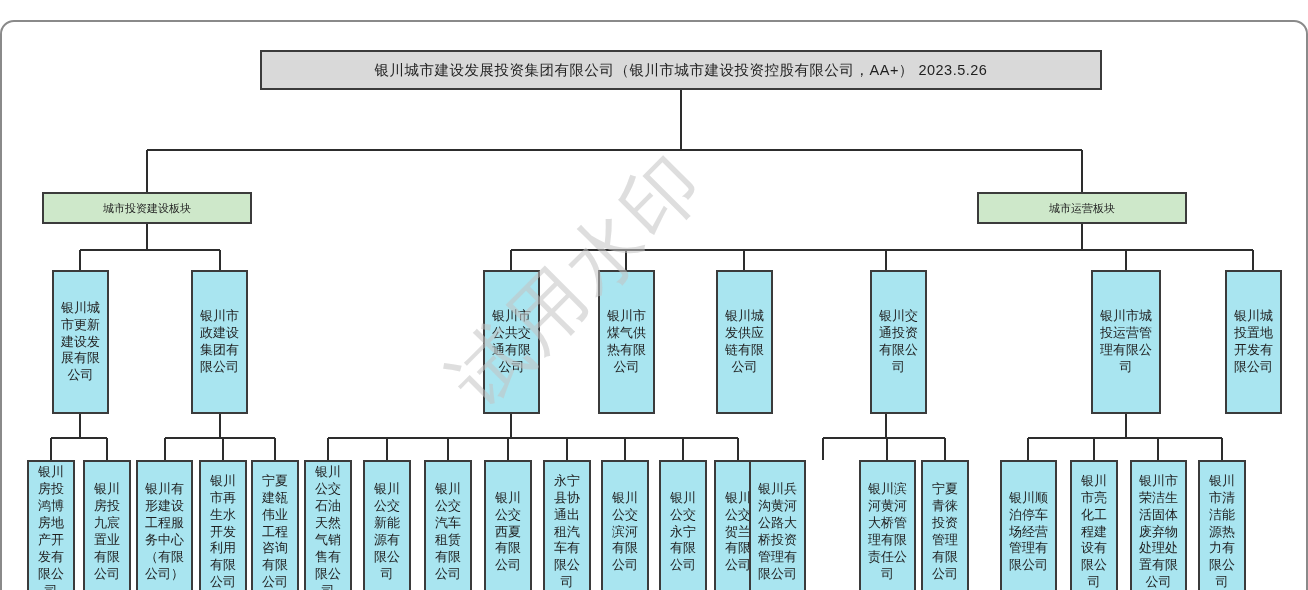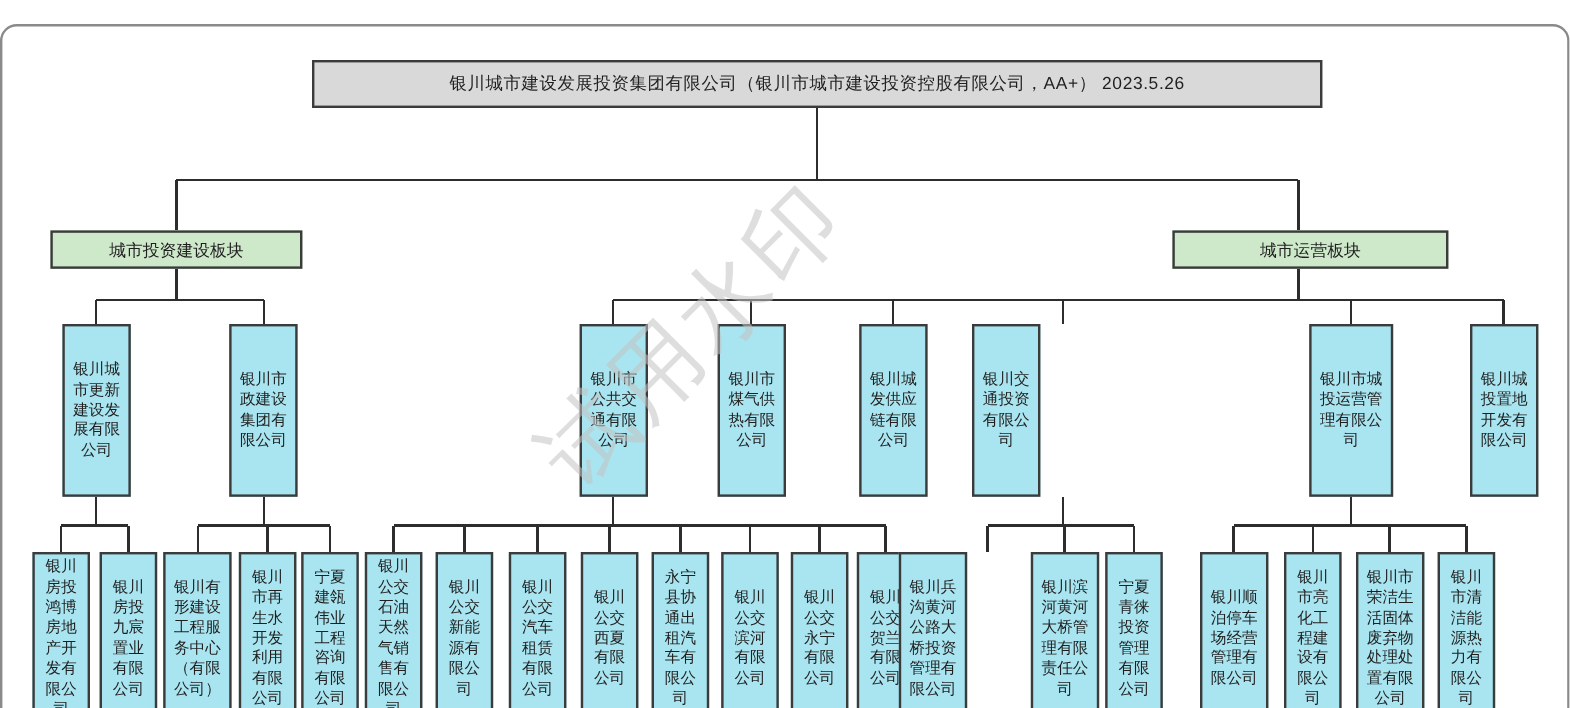--- a/index.html
+++ b/index.html
@@ -19,21 +19,21 @@
   .node{
     position:absolute;z-index:2;
     box-sizing:border-box;
     border:2px solid #3b3b3b;
     display:flex;align-items:center;justify-content:center;
     text-align:center;
     word-break:break-all;
     line-height:1.3;
   }
   .root{background:#d9d9d9;font-size:14.5px;letter-spacing:0.5px;}
-  .branch{background:#cee8ca;font-size:14px;}
+  .branch{background:#cee8ca;font-size:11px;}
   .co{background:#a9e5f0;font-size:13px;}
   .co2{width:48px;padding:2px 5px;}
   .co3{width:57px;padding:2px 3px;}
   .co4{width:70px;padding:2px 3px;}
   .lvl2{top:248px;height:144px;}
   .lvl3{top:438px;height:144px;}
   .watermark{
     position:absolute;z-index:6;pointer-events:none;
     left:375px;top:218px;width:400px;height:80px;
     line-height:80px;text-align:center;white-space:nowrap;
@@ -56,28 +56,28 @@
       M218 392 V416 M163 416 H273 M163 416 V438 M221 416 V438 M273 416 V438
       M509 392 V416 M326 416 H736 M326 416 V438 M385 416 V438 M446 416 V438 M506 416 V438 M565 416 V438 M623 416 V438 M681 416 V438 M736 416 V438
       M884 392 V416 M821 416 H943 M821 416 V438 M885 416 V438 M943 416 V438
       M1124 392 V416 M1026 416 H1220 M1026 416 V438 M1092 416 V438 M1156 416 V438 M1220 416 V438
     "></path>
   </svg>
 
   <div class="node root" style="left:258px;top:28px;width:842px;height:40px">银川城市建设发展投资集团有限公司（银川市城市建设投资控股有限公司，AA+） 2023.5.26</div>
 
   <div class="node branch" style="left:40px;top:170px;width:210px;height:32px">城市投资建设板块</div>
-  <div class="node branch" style="left:975px;top:170px;width:230px;height:32px">城市运营板块</div>
+  <div class="node branch" style="left:975px;top:170px;width:210px;height:32px">城市运营板块</div>
 
   <div class="node co co3 lvl2" style="left:50px">银川城市更新建设发展有限公司</div>
   <div class="node co co3 lvl2" style="left:189px">银川市政建设集团有限公司</div>
   <div class="node co co3 lvl2" style="left:596px">银川市煤气供热有限公司</div>
   <div class="node co co3 lvl2" style="left:481px">银川市公共交通有限公司</div>
   <div class="node co co3 lvl2" style="left:714px">银川城发供应链有限公司</div>
-  <div class="node co co3 lvl2" style="left:808px">银川交通投资有限公司</div>
+  <div class="node co co3 lvl2" style="left:868px">银川交通投资有限公司</div>
   <div class="node co co4 lvl2" style="left:1089px">银川市城投运营管理有限公司</div>
   <div class="node co co3 lvl2" style="left:1223px">银川城投置地开发有限公司</div>
 
   <div class="node co co2 lvl3" style="left:25px">银川房投鸿博房地产开发有限公司</div>
   <div class="node co co2 lvl3" style="left:81px">银川房投九宸置业有限公司</div>
 
   <div class="node co co3 lvl3" style="left:134px">银川有形建设工程服务中心（有限公司）</div>
   <div class="node co co2 lvl3" style="left:197px">银川市再生水开发利用有限公司</div>
   <div class="node co co2 lvl3" style="left:249px">宁夏建瓴伟业工程咨询有限公司</div>
 

